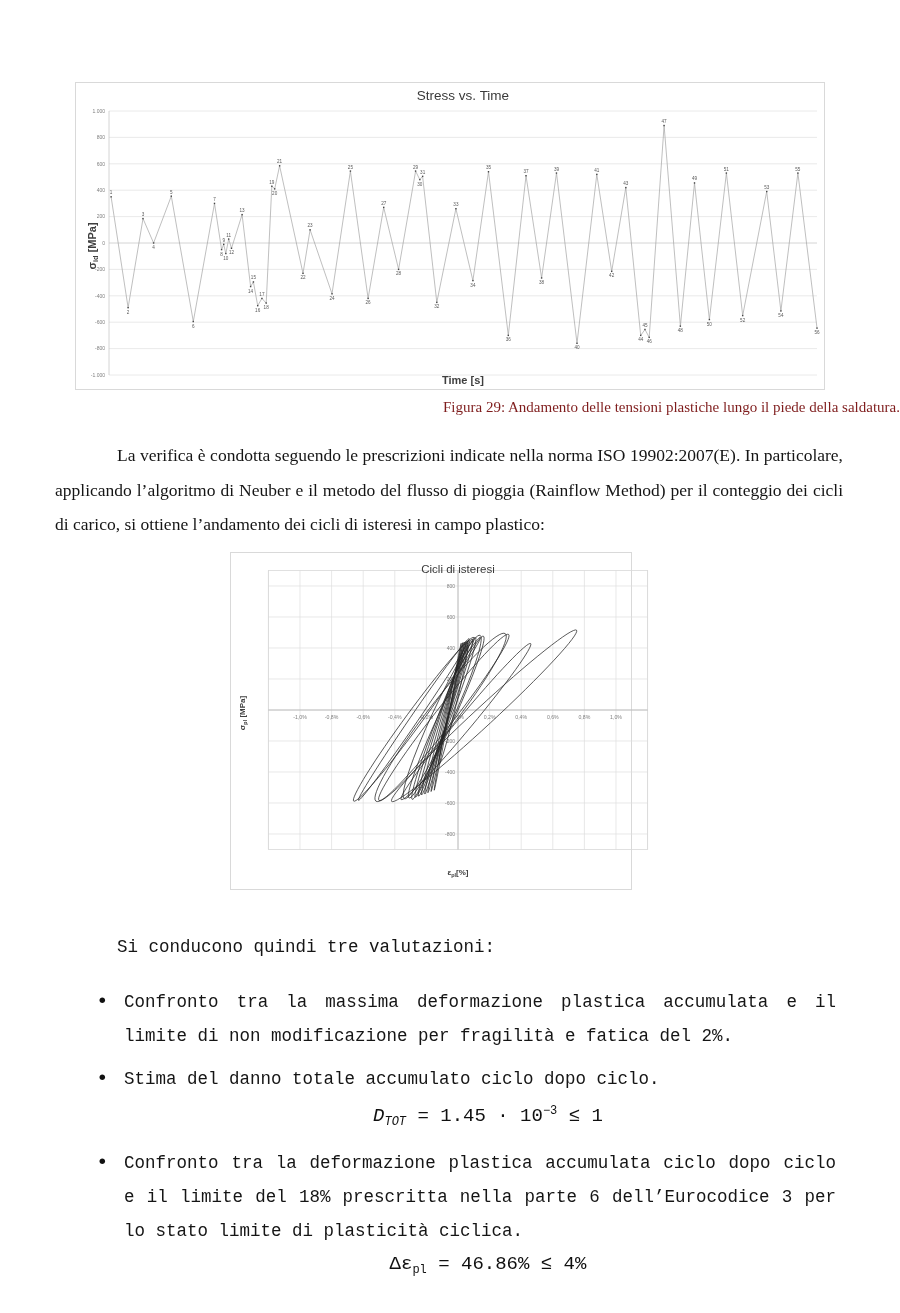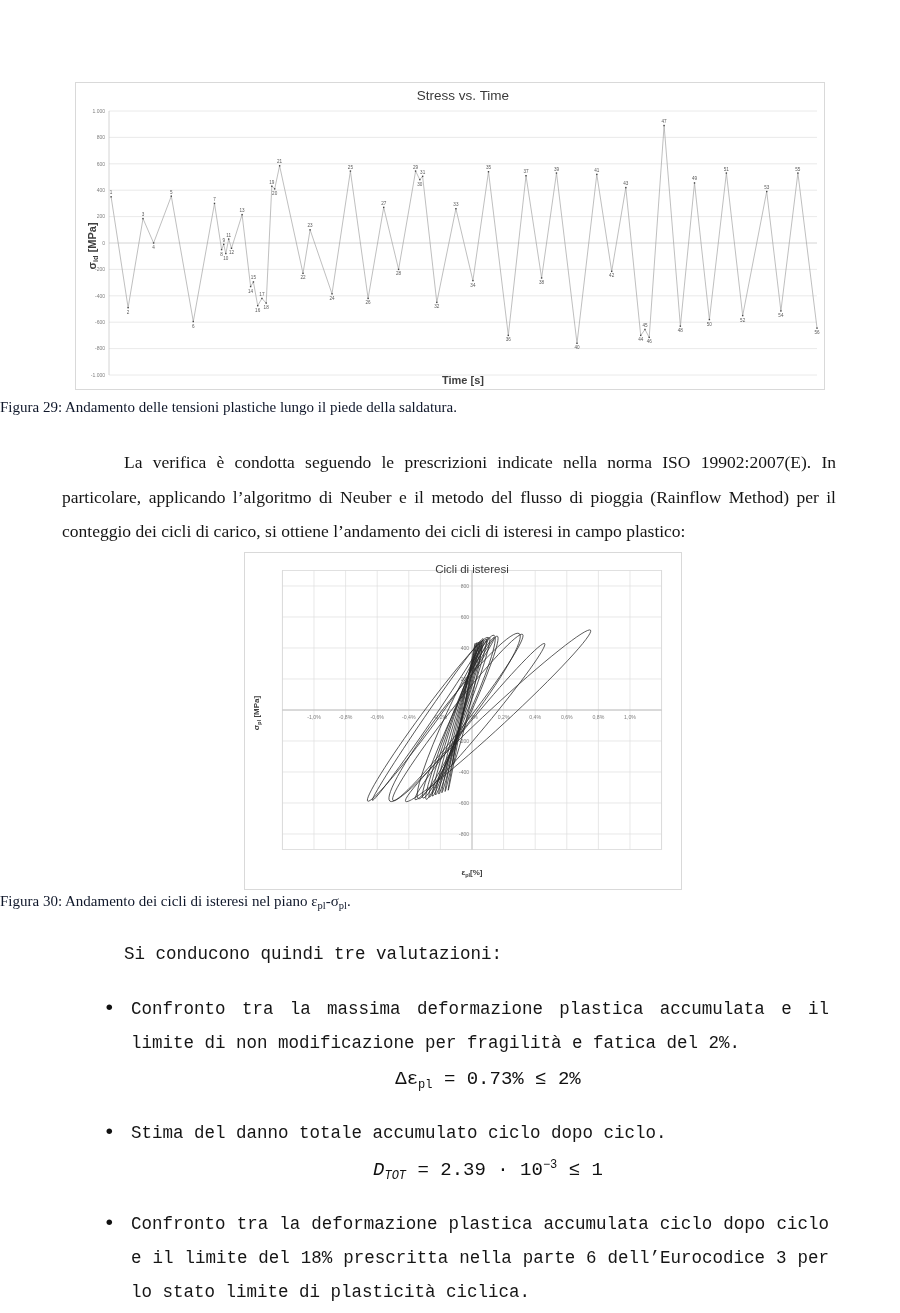--- a/index.html
+++ b/index.html
@@ -1,25 +1,25 @@
 <!DOCTYPE html>
 <html><head>
 <meta charset="utf-8">
 <style>
   html,body{margin:0;padding:0;background:#ffffff;}
   .page{position:relative;width:900px;height:1313px;background:#fff;overflow:hidden;
         font-family:"Liberation Serif","DejaVu Serif",serif;color:#151515;border-radius:7px;}
   .figbox{position:absolute;border:1px solid #d9d9d9;background:#fff;box-sizing:border-box;}
-  .caption{position:absolute;left:0;width:100%;text-align:left;font-size:15px;color:#0f172a;}
+  .caption{position:absolute;left:0;width:100%;text-align:right;font-size:15px;color:#7f1d1d;}
   .caption .csub{font-size:10.5px;vertical-align:-3px;}
   .bodytext{position:absolute;left:53px;width:792px;font-size:17.5px;line-height:34.5px;
             text-align:justify;color:#151515;}
-  .indent{text-indent:62px;margin:9px;}
+  .indent{text-indent:62px;margin:2px;}
   ul.bullets{list-style:none;margin:20px 0 0 0;padding:0;}
-  ul.bullets li{position:relative;padding-left:62px;line-height:34px;text-align:justify;margin:16px;}
+  ul.bullets li{position:relative;padding-left:62px;line-height:34px;text-align:justify;margin:9px;}
   ul.bullets li::before{content:"\2022";position:absolute;left:34px;top:0;font-size:21px;color:#111;}
   .formula{text-align:center;font-size:19px;line-height:30px;padding-left:16px;color:#101010;}
   .formula .sub{font-size:12px;vertical-align:-4px;}
   .formula .sup{font-size:12px;vertical-align:7px;}
   .formula .var{font-style:italic;}
   .f1{margin:4px 0 9px 0;}
   .f2{margin:0 0 8px 0;}
   .f3{margin:1px 0 0 0;}
   svg{display:block;}
 </style>
@@ -172,21 +172,21 @@
       </svg>
   </div>
   <div class="caption" style="top:399px;">
     <span>Figura 29: Andamento delle tensioni plastiche lungo il piede della saldatura.</span>
   </div>
 
   <div class="bodytext" style="top:436px;">
     <p class="indent">La verifica è condotta seguendo le prescrizioni indicate nella norma ISO 19902:2007(E). In particolare, applicando l’algoritmo di Neuber e il metodo del flusso di pioggia (Rainflow Method) per il conteggio dei cicli di carico, si ottiene l’andamento dei cicli di isteresi in campo plastico:</p>
   </div>
 
-  <div class="figbox" style="left:244px;top:552px;width:438px;height:338px;">
+  <div class="figbox" style="left:230px;top:552px;width:402px;height:338px;">
     <svg viewBox="0 0 436 336" width="436" height="336">
         <line x1="37.400000000000006" y1="17.5" x2="37.400000000000006" y2="296.5" stroke="#dedede" stroke-width="0.7"></line>
         <line x1="69" y1="17.5" x2="69" y2="296.5" stroke="#dedede" stroke-width="0.7"></line>
         <line x1="100.6" y1="17.5" x2="100.6" y2="296.5" stroke="#dedede" stroke-width="0.7"></line>
         <line x1="132.2" y1="17.5" x2="132.2" y2="296.5" stroke="#dedede" stroke-width="0.7"></line>
         <line x1="163.79999999999998" y1="17.5" x2="163.79999999999998" y2="296.5" stroke="#dedede" stroke-width="0.7"></line>
         <line x1="195.39999999999998" y1="17.5" x2="195.39999999999998" y2="296.5" stroke="#dedede" stroke-width="0.7"></line>
         <line x1="227" y1="17.5" x2="227" y2="296.5" stroke="#dedede" stroke-width="0.7"></line>
         <line x1="258.6" y1="17.5" x2="258.6" y2="296.5" stroke="#dedede" stroke-width="0.7"></line>
         <line x1="290.2" y1="17.5" x2="290.2" y2="296.5" stroke="#dedede" stroke-width="0.7"></line>
@@ -241,37 +241,31 @@
         <ellipse cx="0" cy="0" rx="82.10854279549723" ry="4.108" fill="none" stroke="#262626" stroke-width="0.7" transform="translate(212.8,165.1) rotate(-72.1)"></ellipse>
         <ellipse cx="0" cy="0" rx="80.36951738687995" ry="3.16" fill="none" stroke="#262626" stroke-width="0.7" transform="translate(213.6,164.9) rotate(-73.4)"></ellipse>
         <ellipse cx="0" cy="0" rx="78.97771331204771" ry="2.37" fill="none" stroke="#262626" stroke-width="0.7" transform="translate(214.4,164.8) rotate(-74.9)"></ellipse>
         <ellipse cx="0" cy="0" rx="77.49037230520962" ry="1.738" fill="none" stroke="#262626" stroke-width="0.7" transform="translate(215.1,164.4) rotate(-76.4)"></ellipse>
         <ellipse cx="0" cy="0" rx="76.05918747922568" ry="1.264" fill="none" stroke="#262626" stroke-width="0.7" transform="translate(215.9,164.1) rotate(-78.0)"></ellipse>
         <ellipse cx="0" cy="0" rx="74.68738715472648" ry="0.79" fill="none" stroke="#262626" stroke-width="0.7" transform="translate(216.7,163.8) rotate(-79.6)"></ellipse>
         <ellipse cx="0" cy="0" rx="61.345855809500286" ry="2.844" fill="none" stroke="#262626" stroke-width="0.7" transform="translate(222.3,151.6) rotate(-76.6)"></ellipse>
         <ellipse cx="0" cy="0" rx="20.193182636721733" ry="1.8960000000000001" fill="none" stroke="#262626" stroke-width="0.7" transform="translate(238.1,101.4) rotate(-56.8)"></ellipse>
       </svg>
   </div>
-  <div class="caption" style="top:893px;">
-    <span>Figura 30: Andamento dei cicli di isteresi nel piano ε</span><span class="csub">pl</span><span>-σ</span><span class="csub">pl</span><span>.</span>
-  </div>
 
   <div class="bodytext" style="top:928px;font-family:Liberation Mono, monospace;">
     <p class="indent">Si conducono quindi tre valutazioni:</p>
     <ul class="bullets">
       <li>
         <span>Confronto tra la massima deformazione plastica accumulata e il limite di non modificazione per fragilità e fatica del 2%.</span>
-        <div class="formula f1">
-          <span>Δε</span><span class="sub">pl</span><span> = 0.73% ≤ 2%</span>
-        </div>
       </li>
       <li>
         <span>Stima del danno totale accumulato ciclo dopo ciclo.</span>
         <div class="formula f2">
-          <span class="var">D</span><span class="sub var">TOT</span><span> = 2.39 · 10</span><span class="sup">−3</span><span> ≤ 1</span>
+          <span class="var">D</span><span class="sub var">TOT</span><span> = 1.45 · 10</span><span class="sup">−3</span><span> ≤ 1</span>
         </div>
       </li>
       <li>
         <span>Confronto tra la deformazione plastica accumulata ciclo dopo ciclo e il limite del 18% prescritta nella parte 6 dell’Eurocodice 3 per lo stato limite di plasticità ciclica.</span>
         <div class="formula f3">
           <span>Δε</span><span class="sub">pl</span><span> = 46.86% ≤ 4%</span>
         </div>
       </li>
     </ul>
   </div>

